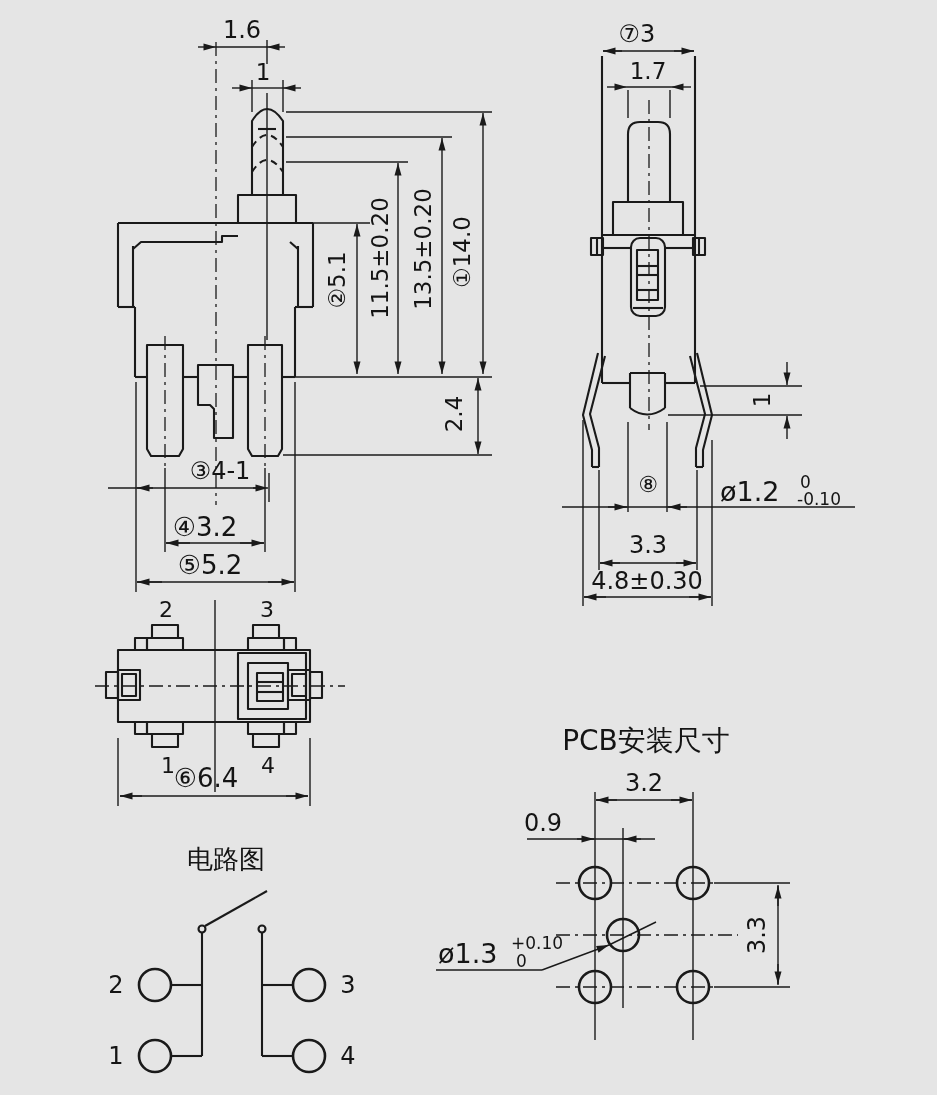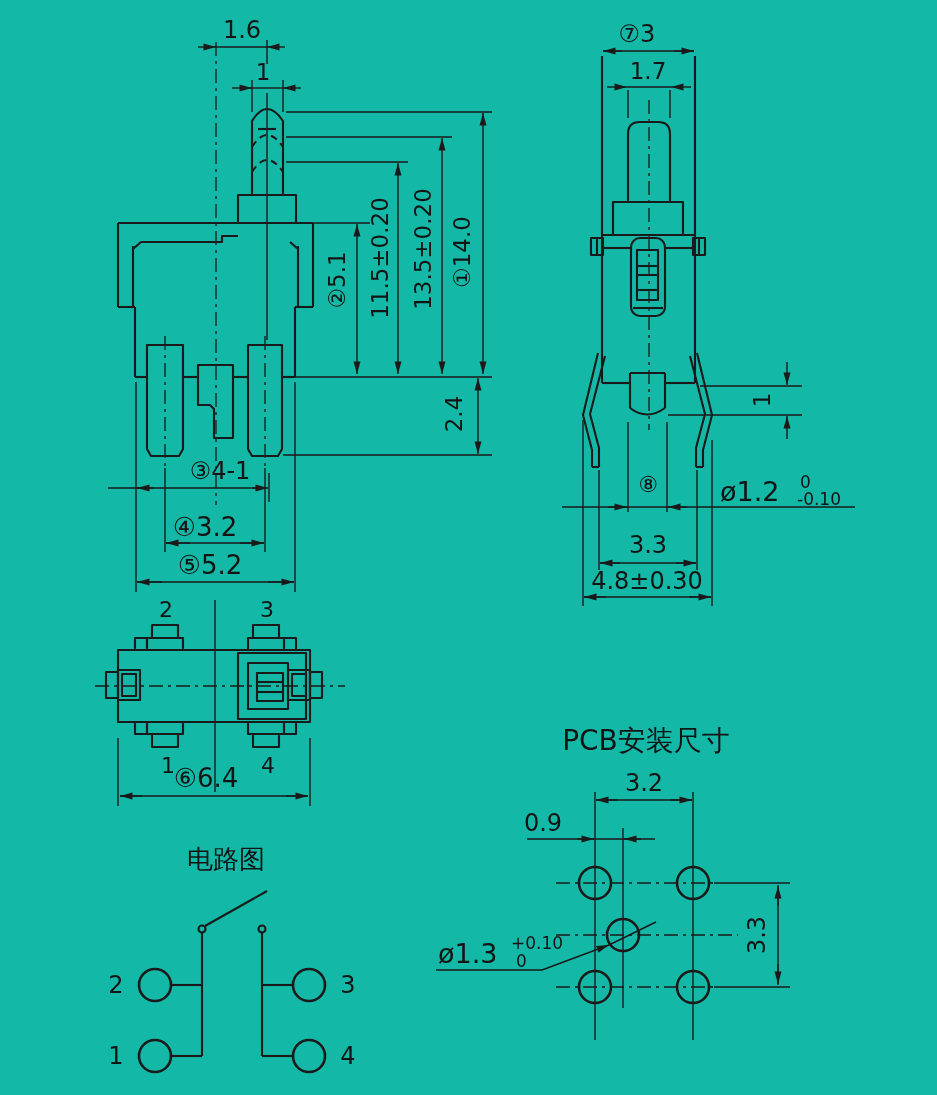--- a/index.html
+++ b/index.html
@@ -1,16 +1,16 @@
 <!DOCTYPE html>
 <html><head>
 <meta charset="utf-8">
 <style>
   html,body { margin:0; padding:0; background:#ffffff; }
-  .page { width:937px; height:1095px; background:#14b8a6; position:relative; }
+  .page { width:937px; height:1095px; background:#e5e5e5; position:relative; }
   svg { display:block; }
   .o   { stroke:#1a1a1a; stroke-width:2.1; fill:none; stroke-linejoin:round; }
   .o2  { stroke:#1a1a1a; stroke-width:2.6; fill:none; stroke-linejoin:round; }
   .t   { stroke:#1a1a1a; stroke-width:1.4; fill:none; }
   .cl  { stroke:#1a1a1a; stroke-width:1.3; fill:none; stroke-dasharray:14 5 3 5; }
   .dsh { stroke:#1a1a1a; stroke-width:2.0; fill:none; stroke-dasharray:7 5; }
   text { font-family:"DejaVu Sans","Liberation Sans",sans-serif; fill:#141414; }
   .f17 { font-size:17px; }
   .f22 { font-size:22px; }
   .f23 { font-size:23px; }

